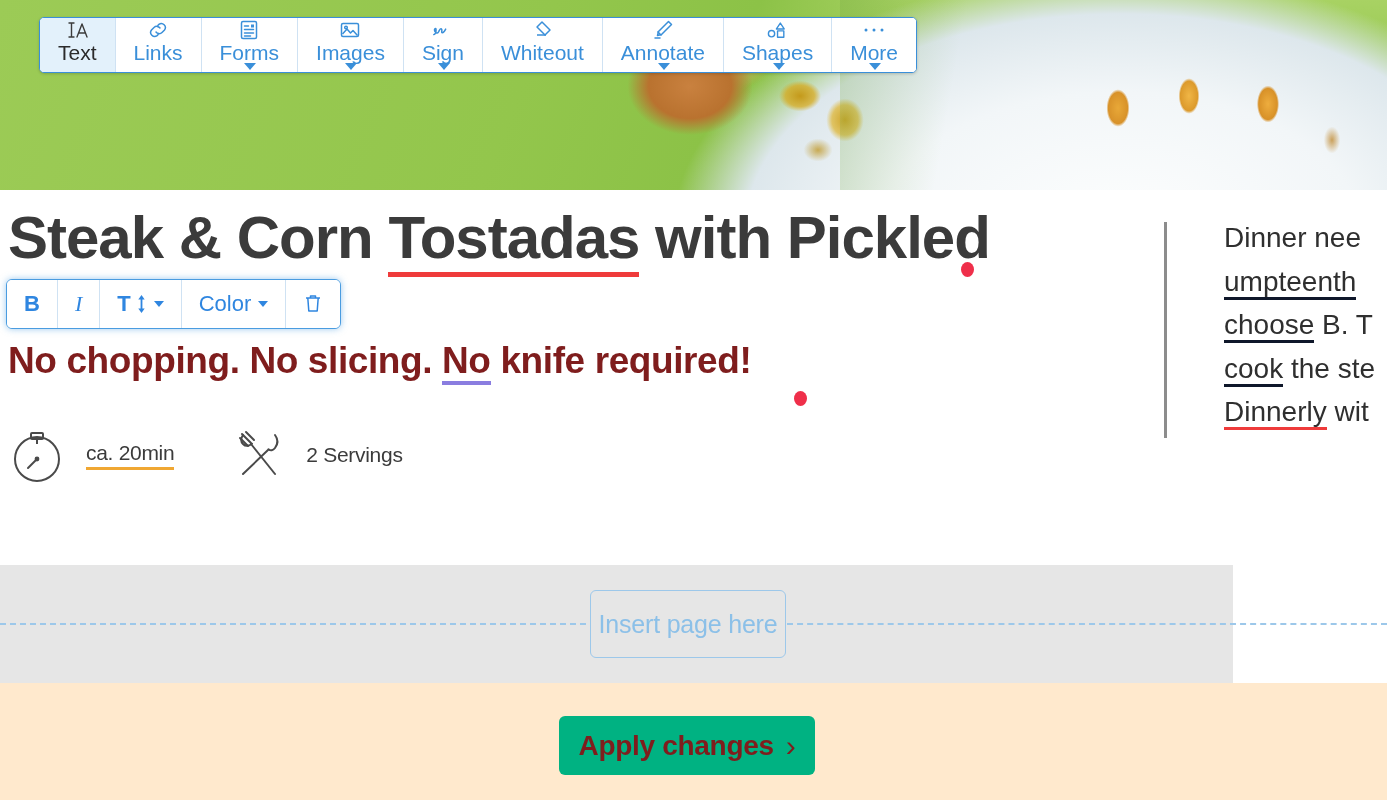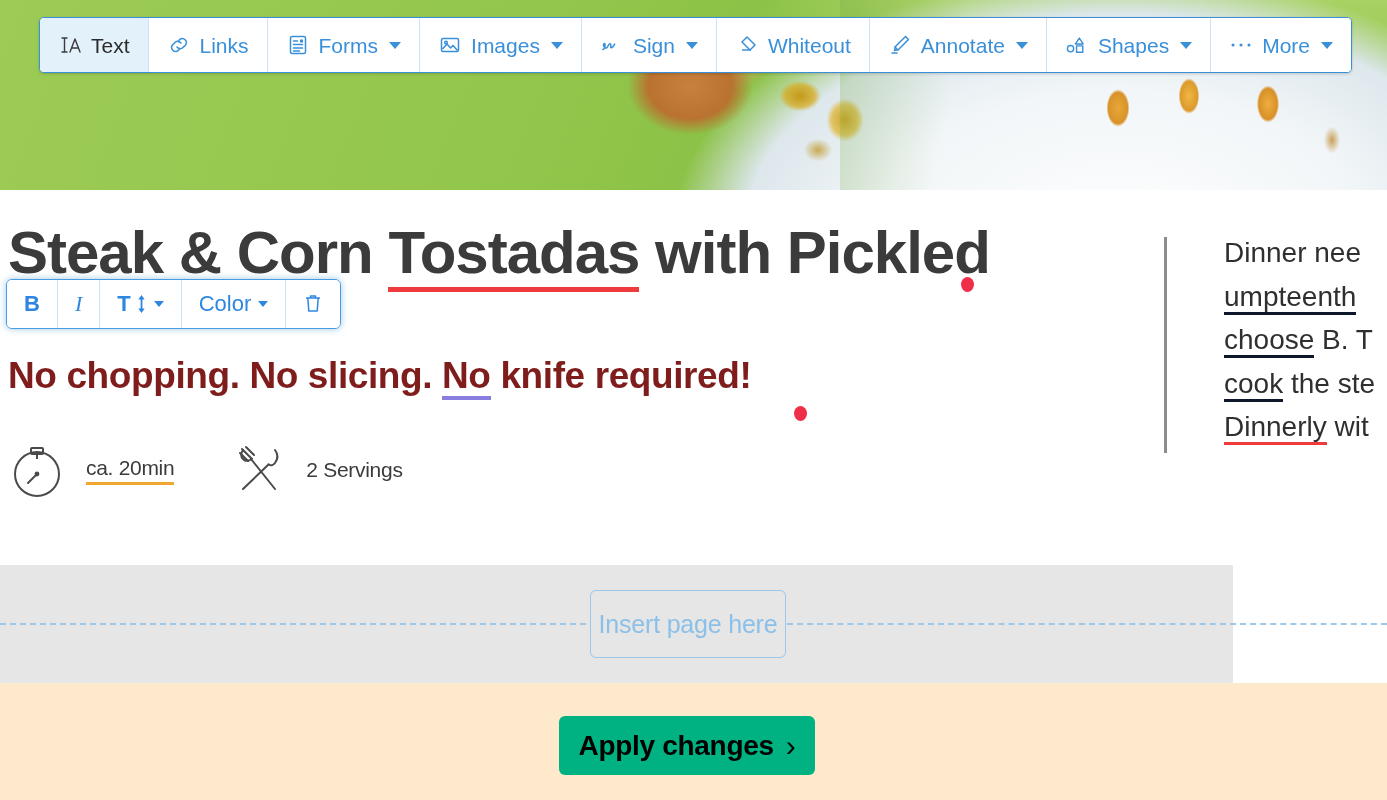--- a/index.html
+++ b/index.html
@@ -61,28 +61,28 @@
     align-items: stretch;
     background: #ffffff;
     border: 1px solid #3a8fd9;
     border-radius: 5px;
     box-shadow: 0 1px 3px rgba(0,0,0,0.18);
     overflow: hidden;
   }
   .tb-item {
     display: flex;
     align-items: center;
-    gap: 9px;
     padding: 0 18px;
     border-right: 1px solid #cfe2f3;
     color: #3a8fd9;
     font-size: 21px;
     white-space: nowrap;
     cursor: pointer;
     background: #fff;
+    flex-direction: column;
   }
   .tb-item:last-child { border-right: none; }
   .tb-item.active {
     background: #e3f1fb;
     color: #2b2b2b;
   }
   .tb-item .tb-label { line-height: 1; }
   .tb-icon { display: flex; align-items: center; justify-content: center; width: 24px; height: 24px; flex: none; }
   .caret {
     width: 0; height: 0;
@@ -94,21 +94,20 @@
   }
   .dots { letter-spacing: 1px; font-size: 20px; line-height: 0.6; }
 
   
   .doc {
     position: absolute;
     left: 0; top: 190px;
     width: 1387px; height: 301px;
     background: #ffffff;
     overflow: hidden;
-    margin-top: 15px;
   }
   .title {
     position: absolute;
     left: 8px; top: 14px;
     font-size: 60px;
     font-weight: 700;
     color: #3b3b3b;
     letter-spacing: -1px;
     white-space: nowrap;
     line-height: 1.12;
@@ -244,21 +243,21 @@
     width: 1387px; height: 117px;
     background: #ffe9cd;
   }
   .apply-btn {
     position: absolute;
     left: 559px; top: 33px;
     width: 256px; height: 59px;
     background: #00b282;
     border: none;
     border-radius: 6px;
-    color: #000000;
+    color: #7f1d1d;
     font-size: 28px;
     font-weight: 700;
     font-family: "Liberation Sans", sans-serif;
     letter-spacing: -0.3px;
     display: flex;
     align-items: center;
     justify-content: center;
     gap: 12px;
     cursor: pointer;
   }

